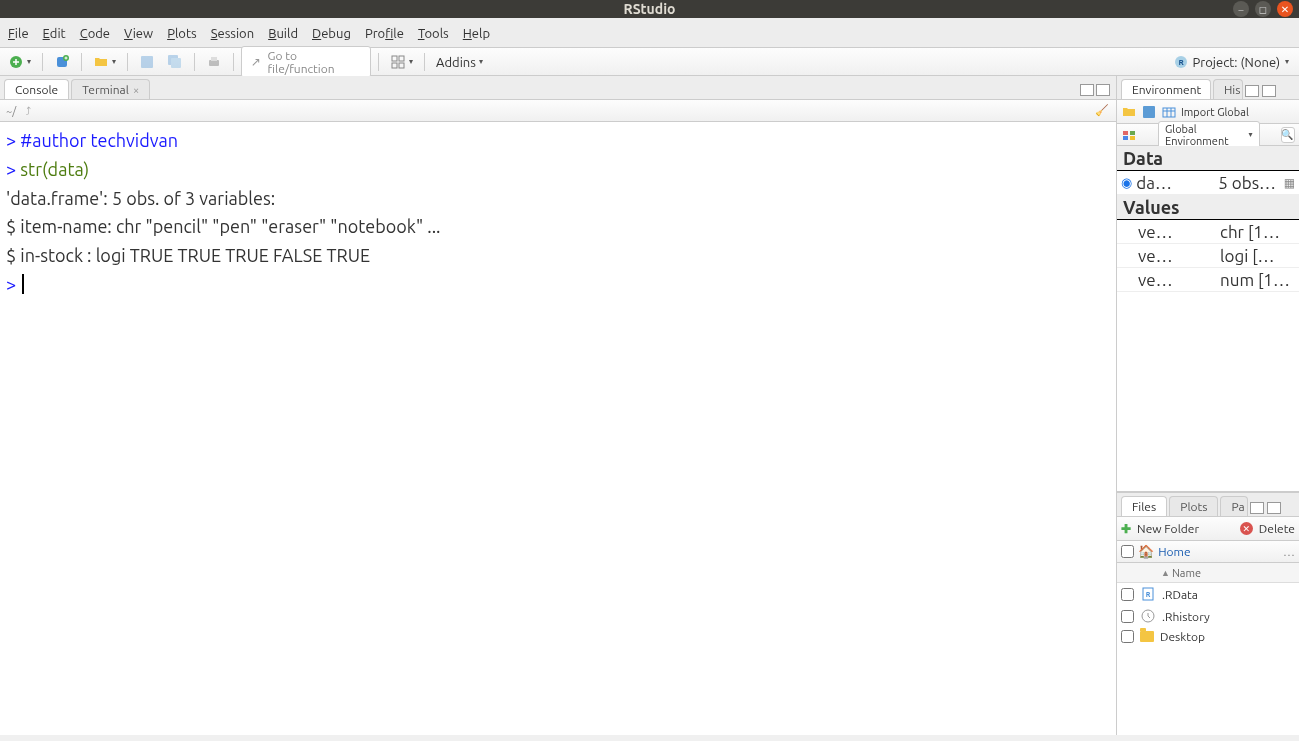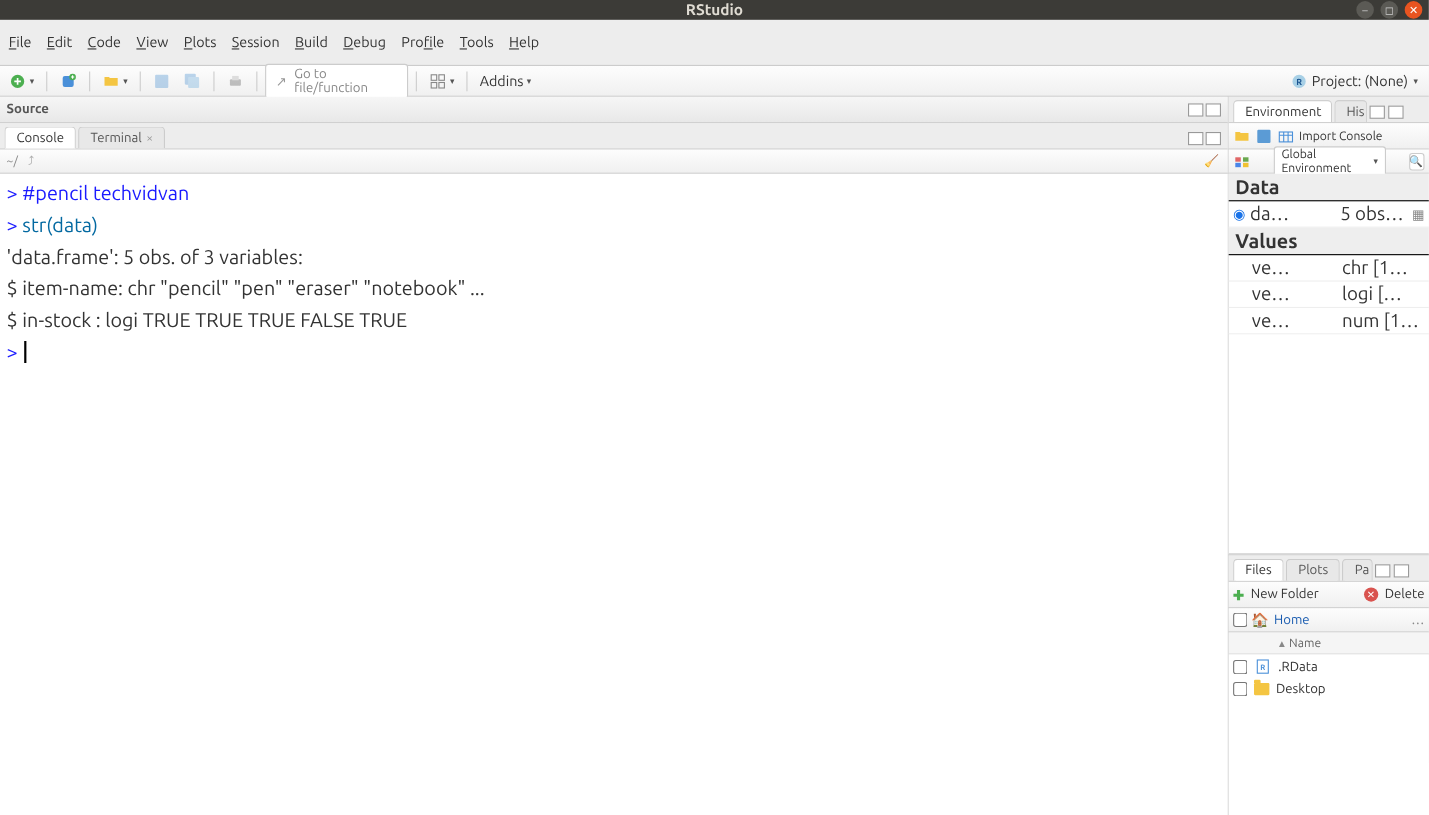--- a/index.html
+++ b/index.html
@@ -6,21 +6,21 @@
 body { background: #f0f0f0; font-size: 13px; color: #333; user-select: none; }
 
 .titlebar { background: #3c3b37; height: 18px; display: flex; align-items: center; justify-content: center; position: relative; }
 .titlebar-title { color: #dfdbd2; font-weight: bold; font-size: 14px; }
 .window-controls { position: absolute; right: 6px; display: flex; gap: 6px; }
 .wc { width: 16px; height: 16px; border-radius: 50%; display: flex; align-items: center; justify-content: center; font-size: 10px; }
 .wc.min { background: #5b5a55; color: #ccc; }
 .wc.max { background: #5b5a55; color: #ccc; }
 .wc.close { background: #e95420; color: #fff; }
 
-.menubar { background: #ededed; border-bottom: 1px solid #ccc; height: 42px; display: flex; align-items: center; padding: 0 8px; gap: 14px; }
+.menubar { background: #ededed; border-bottom: 1px solid #ccc; height: 30px; display: flex; align-items: center; padding: 0 8px; gap: 14px; }
 .menubar span { color: #333; }
 .menubar span u { text-decoration: underline; }
 
 .toolbar { background: linear-gradient(#fdfdfd,#f0f0f0); border-bottom: 1px solid #ccc; height: 28px; display: flex; align-items: center; padding: 0 4px; gap: 4px; }
 .tb-btn { padding: 2px 4px; display: flex; align-items: center; gap: 2px; border-radius: 3px; }
 .tb-sep { width: 1px; height: 18px; background: #ccc; margin: 0 3px; }
 .icon { display: inline-flex; width: 16px; height: 16px; align-items: center; justify-content: center; }
 .icon svg { width: 16px; height: 16px; }
 .dropdown-arrow { font-size: 8px; color: #555; margin-left: 1px; }
 .goto-input { border: 1px solid #ccc; border-radius: 3px; padding: 2px 6px; width: 130px; font-size: 12px; color: #888; background: #fff; display:flex; align-items:center; gap:4px;}
@@ -39,21 +39,21 @@
 .tab.inactive { background: #e8e8e8; color: #555; }
 .tab .x { color: #999; font-size: 11px; }
 .tabs-row .min-icons { margin-left: auto; margin-right: 6px; margin-bottom: 3px; display:flex; gap:2px;}
 
 .sub-toolbar { background: linear-gradient(#fdfdfd,#f0f0f0); border-bottom: 1px solid #ccc; height: 22px; display: flex; align-items: center; padding: 0 6px; font-size: 11px; color: #888; }
 .sub-toolbar .right { margin-left: auto; display:flex; gap:4px; }
 
 .console-body { flex: 1; background: #fff; padding: 4px 6px; font-family: "DejaVu Sans Mono","Consolas",monospace; font-size: 18px; line-height: 1.6; overflow: auto; color: #333; }
 .prompt { color: #1a1aff; }
 .comment { color: #1a1aff; }
-.func { color: #0369a1; }
+.func { color: #4d7c0f; }
 .cursor { display: inline-block; width: 2px; height: 20px; background: #000; vertical-align: text-bottom; margin-left: 2px; animation: none; }
 
 .right-top { flex: 0 0 auto; display: flex; flex-direction: column; }
 .right-tabs { background: #ededed; border-bottom: 1px solid #ccc; height: 24px; display: flex; align-items: flex-end; padding-left: 4px; }
 .right-tb { background: linear-gradient(#fdfdfd,#f0f0f0); border-bottom: 1px solid #ccc; height: 24px; display: flex; align-items: center; padding: 0 4px; gap: 4px; font-size: 12px; }
 .right-tb2 { background: linear-gradient(#fdfdfd,#f0f0f0); border-bottom: 1px solid #ccc; height: 22px; display: flex; align-items: center; padding: 0 4px; gap: 21px; font-size: 12px; }
 .env-body { background: #fff; font-family: "DejaVu Sans Mono",monospace; font-size: 17px; }
 .env-section { background: #eee; padding: 2px 6px; font-weight: bold; border-bottom: 1px solid #000000; font-size:18px; color: #333;}
 .env-row { display: flex; padding: 2px 4px; border-bottom: 1px solid #eee; gap: 4px; white-space: nowrap; overflow: hidden; align-items:center;}
 .env-row .n { width: 48px; overflow: hidden; text-overflow: ellipsis; }
@@ -187,27 +187,20 @@
       </span>
     <span style="color:#333">Project: (None)</span>
     <span class="dropdown-arrow">▾</span>
   </div>
 </div>
 
 <div class="main">
 
   <div class="left-col">
 
-    <div class="pane-header">
-      <span>Source</span>
-      <div class="min-icons">
-        <span></span>
-        <span></span>
-      </div>
-    </div>
 
     <div class="tabs-row">
       <div class="tab">
         <span>Console</span>
       </div>
       <div class="tab inactive">
         <span>Terminal</span>
         <span class="x">×</span>
       </div>
       <div class="min-icons">
@@ -217,21 +210,21 @@
     </div>
     <div class="sub-toolbar">
       <span>~/</span>
       <span class="icon" style="margin-left:4px;color:#aaa">⤴</span>
       <div class="right">
         <span class="icon" style="color:#ccc">🧹</span>
       </div>
     </div>
 
     <div class="console-body">
-<div><span class="prompt">&gt; </span><span class="comment">#pencil techvidvan</span></div>
+<div><span class="prompt">&gt; </span><span class="comment">#author techvidvan</span></div>
 <div><span class="prompt">&gt; </span><span class="func">str(data)</span></div>
 <div>'data.frame':   5 obs. of  3 variables:</div>
 <div> $ item-name: chr  "pencil" "pen" "eraser" "notebook" ...</div>
 <div> $ in-stock : logi  TRUE TRUE TRUE FALSE TRUE</div>
 <div><span class="prompt">&gt; </span><span class="cursor"></span></div>
     </div>
   </div>
 
   <div class="right-col">
 
@@ -258,21 +251,21 @@
             <svg viewBox="0 0 16 16">
               <rect x="2" y="2" width="12" height="12" fill="#5b9bd5" rx="1"></rect>
             </svg>
           </span>
         <span class="icon">
             <svg viewBox="0 0 16 16">
               <rect x="2" y="4" width="12" height="9" fill="none" stroke="#4a90d9"></rect>
               <path d="M2 7h12M6 4v9M10 4v9" stroke="#4a90d9"></path>
             </svg>
           </span>
-        <span style="font-size:11px;white-space:nowrap;overflow:hidden">Import Console</span>
+        <span style="font-size:11px;white-space:nowrap;overflow:hidden">Import Global</span>
       </div>
       <div class="right-tb2">
         <span class="icon">
             <svg viewBox="0 0 16 16">
               <rect x="2" y="4" width="5" height="4" fill="#e06666"></rect>
               <rect x="9" y="4" width="5" height="4" fill="#6aa84f"></rect>
               <rect x="2" y="9" width="5" height="4" fill="#4a86e8"></rect>
               <rect x="9" y="9" width="5" height="4" fill="#f1c232"></rect>
             </svg>
           </span>
@@ -352,19 +345,29 @@
           <span class="icon">
               <svg viewBox="0 0 16 16">
                 <rect x="3" y="2" width="10" height="12" fill="#fff" stroke="#4a90d9"></rect>
                 <text x="8" y="11" font-size="7" text-anchor="middle" fill="#4a90d9" font-weight="bold">R</text>
               </svg>
             </span>
           <span>.RData</span>
         </div>
         <div class="file-row">
           <input type="checkbox" style="">
+          <span class="icon">
+              <svg viewBox="0 0 16 16">
+                <circle cx="8" cy="8" r="6" fill="none" stroke="#999"></circle>
+                <path d="M8 5v3l2 2" stroke="#999" fill="none"></path>
+              </svg>
+            </span>
+          <span>.Rhistory</span>
+        </div>
+        <div class="file-row">
+          <input type="checkbox" style="">
           <span class="folder-ico"></span>
           <span>Desktop</span>
         </div>
       </div>
     </div>
   </div>
 </div>
 
 </body></html>

